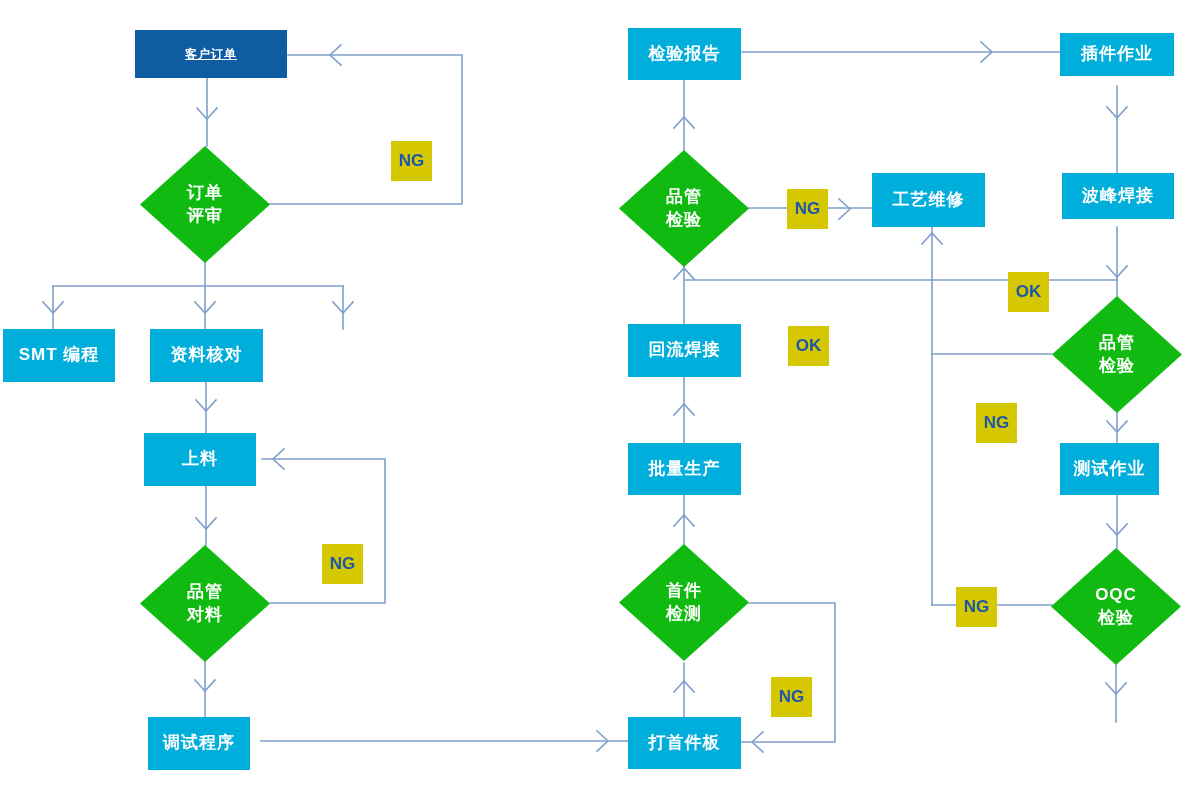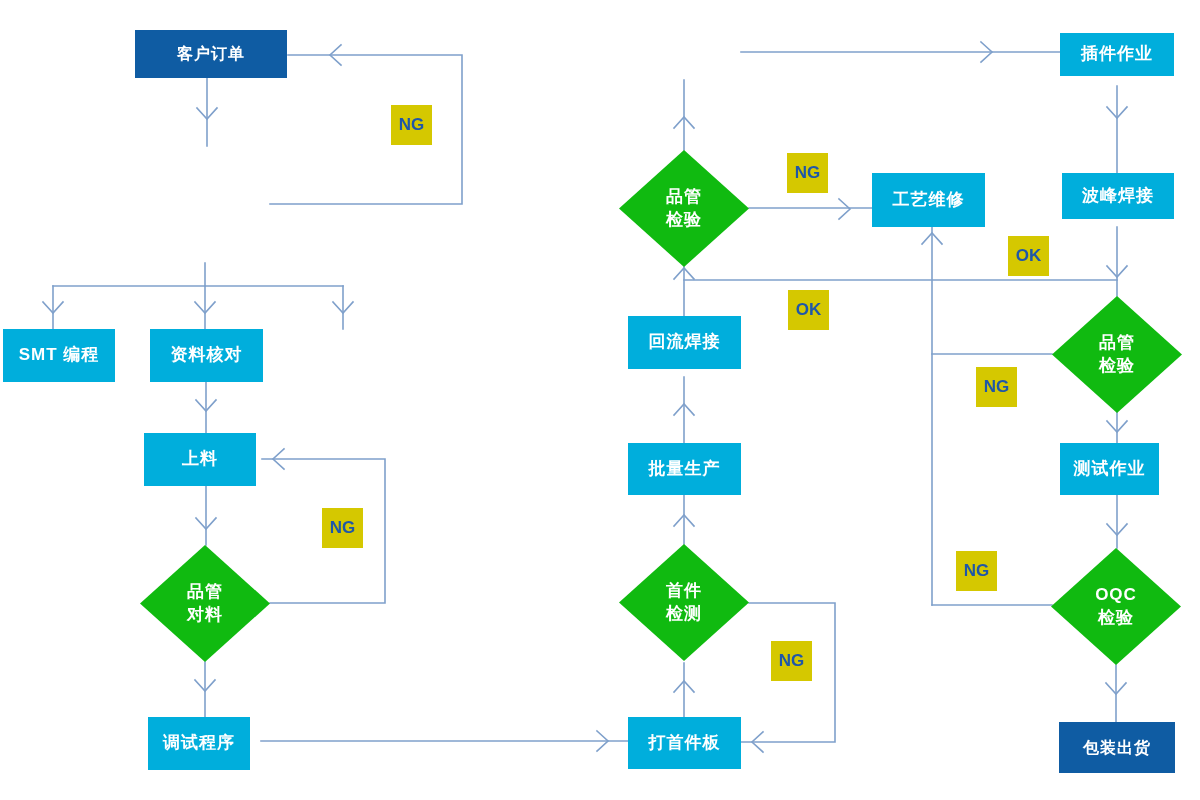--- a/index.html
+++ b/index.html
@@ -22,34 +22,35 @@
     display:flex;align-items:center;justify-content:center;
     color:var(--nodetext,#ffffff);
     font-weight:bold;
     font-size:17px;
     text-align:center;
     white-space:pre-line;
     line-height:1.35;
     letter-spacing:1px;
   }
   .box{background:var(--process,#00AEDC);}
-  .box.dark{background:var(--terminal,#0F5CA3);font-size:16px;}
+  .box.dark{background:var(--terminal,#0F5CA3);font-size:12px;text-decoration:underline;}
   .diamond{
     width:130px;height:117px;
     background:var(--decision,#10BA10);
     clip-path:polygon(50% 0,100% 50%,50% 100%,0 50%);
   }
   .tag{
     position:absolute;
     width:41px;height:40px;
     display:flex;align-items:center;justify-content:center;
     background:var(--labelfill,#D5C800);
     color:var(--labeltext,#1F57A8);
     font-weight:bold;
     font-size:17px;
+    margin-top:36px;
   }
 </style>
 </head>
 <body>
 
 <div class="canvas">
 
   <svg id="connector-layer" width="1200" height="800" viewBox="0 0 1200 800">
     <g>
       <polyline points="207,78 207,146"></polyline>
@@ -108,29 +109,31 @@
       <path d="M1107,524 1117,535 1127,524"></path>
       <path d="M1106,683 1116,694 1126,683"></path>
     </g>
   </svg>
 
   <div class="node box dark" style="left:135px;top:30px;width:152px;height:48px">客户订单</div>
   <div class="node box" style="left:3px;top:329px;width:112px;height:53px">SMT 编程</div>
   <div class="node box" style="left:150px;top:329px;width:113px;height:53px">资料核对</div>
   <div class="node box" style="left:144px;top:433px;width:112px;height:53px">上料</div>
   <div class="node box" style="left:148px;top:717px;width:102px;height:53px">调试程序</div>
+  <div class="node box" style="left:628px;top:28px;width:113px;height:52px">检验报告</div>
   <div class="node box" style="left:872px;top:173px;width:113px;height:54px">工艺维修</div>
-  <div class="node box" style="left:628px;top:316px;width:113px;height:53px">回流焊接</div>
+  <div class="node box" style="left:628px;top:324px;width:113px;height:53px">回流焊接</div>
   <div class="node box" style="left:628px;top:443px;width:113px;height:52px">批量生产</div>
   <div class="node box" style="left:628px;top:717px;width:113px;height:52px">打首件板</div>
   <div class="node box" style="left:1060px;top:33px;width:114px;height:43px">插件作业</div>
   <div class="node box" style="left:1062px;top:173px;width:112px;height:46px">波峰焊接</div>
   <div class="node box" style="left:1060px;top:443px;width:99px;height:52px">测试作业</div>
-  <div class="node box dark" style="left:1059px;top:722px;width:116px;height:51px">包装出货</div>
 
+  <div class="node diamond" style="left:140px;top:146px">订单
+评审</div>
   <div class="node diamond" style="left:140px;top:545px">品管
 对料</div>
   <div class="node diamond" style="left:619px;top:150px">品管
 检验</div>
   <div class="node diamond" style="left:619px;top:544px">首件
 检测</div>
   <div class="node diamond" style="left:1052px;top:296px">品管
 检验</div>
   <div class="node diamond" style="left:1051px;top:548px">OQC
 检验</div>

